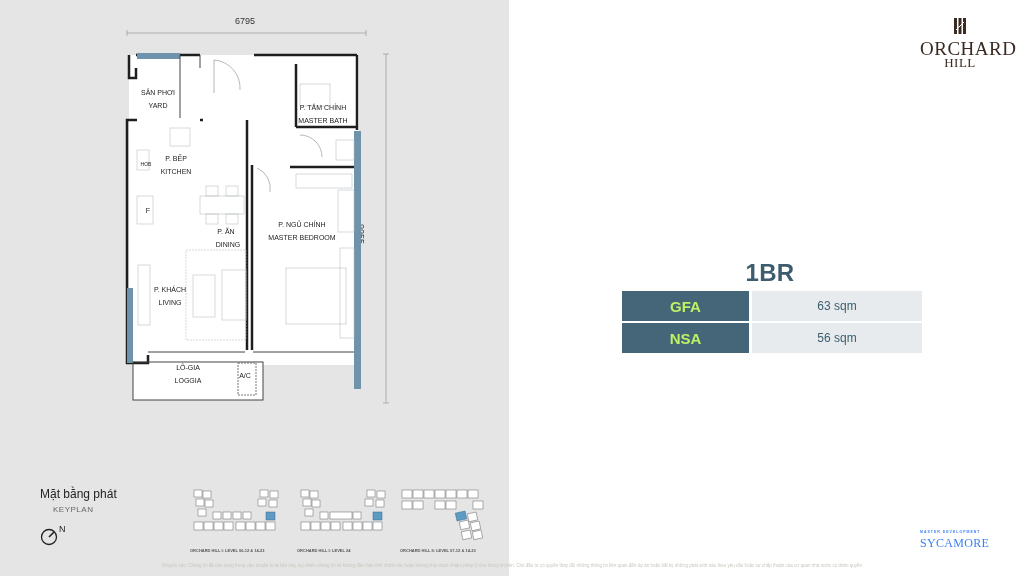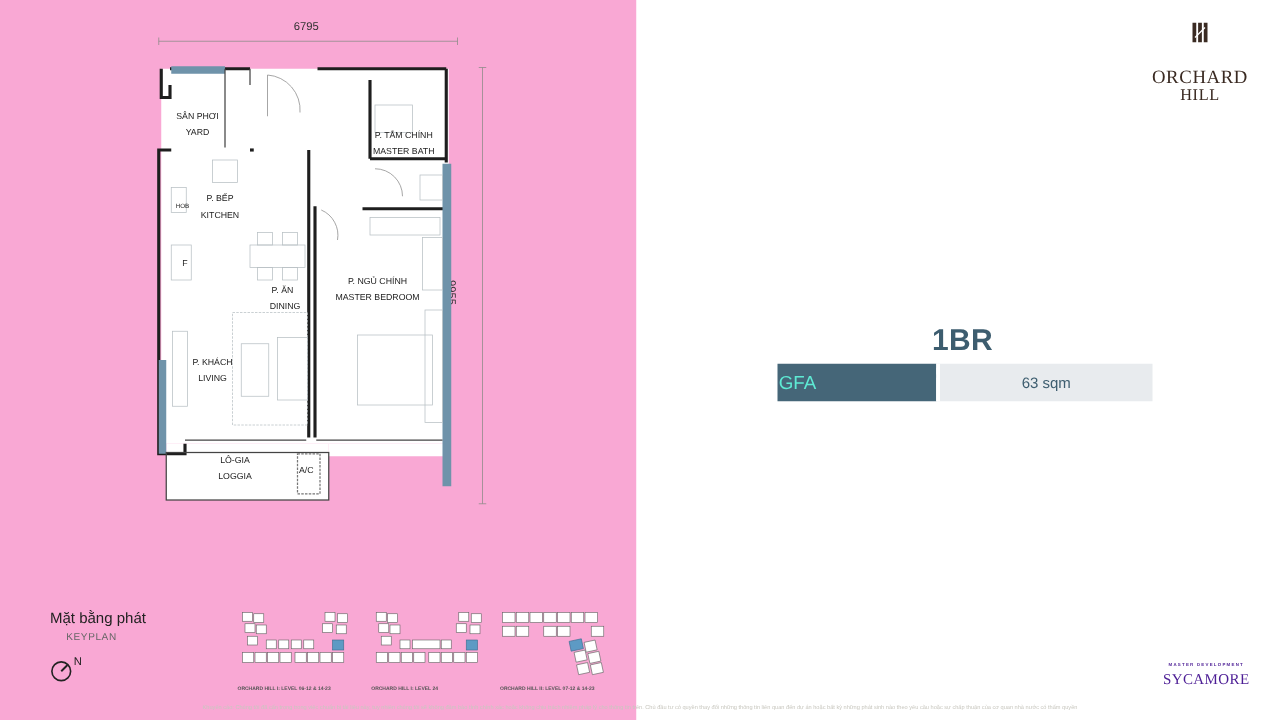--- a/index.html
+++ b/index.html
@@ -1,37 +1,37 @@
 <!DOCTYPE html>
 <html><head>
 <meta charset="utf-8">
 <style>
   html, body { margin:0; padding:0; }
   body { width:1024px; height:576px; position:relative; overflow:hidden; font-family:"Liberation Sans", sans-serif; background:#fff; }
-  .left { position:absolute; left:0; top:0; width:591px; height:576px; background:#f9a8d4;text-decoration:underline; }
+  .left { position:absolute; left:0; top:0; width:591px; height:576px; background:#e5e5e5;text-decoration:underline; }
   .right { position:absolute; left:509px; top:0; width:515px; height:576px; background:#ffffff; }
   .dim-text { position:absolute; font-size:9px; color:#333; font-family:"Liberation Sans", sans-serif; }
   .plan-svg { position:absolute; left:0; top:0; }
   .room-label { font-family:"Liberation Sans", sans-serif; font-size:7px; fill:#222; text-anchor:middle; }
   .keyplan-title { position:absolute; left:40px; top:487px; font-size:12px; color:#222; }
   .keyplan-sub { position:absolute; left:53px; top:505px; font-size:8px; color:#666; letter-spacing:0.5px; }
   .compass { position:absolute; left:40px; top:528px; }
   .compass-n { position:absolute; left:59px; top:524px; font-size:9px; color:#222; }
   .kp { position:absolute; top:484px; }
   .kp-caption { position:absolute; top:548px; font-size:4px; color:#555; white-space:nowrap; font-weight:bold; }
   .disclaimer { position:absolute; left:0; top:563px; width:1024px; font-size:4.5px; color:#c8c7bf; white-space:nowrap; overflow:hidden; text-align:center; }
   .logo { position:absolute; left:920px; top:18px; width:80px; text-align:center; color:#3a2a22; }
   .logo-mark { margin:0 auto; width:14px; height:16px; }
-  .logo-line1 { font-family:"Liberation Serif", serif; font-size:15px; letter-spacing:0.5px; line-height:14px; margin-top:16px; }
+  .logo-line1 { font-family:"Liberation Serif", serif; font-size:19px; letter-spacing:0.5px; line-height:14px; margin-top:4px; }
   .logo-line2 { font-family:"Liberation Serif", serif; font-size:13px; letter-spacing:0.5px; line-height:14px; }
   .unit-title { position:absolute; left:680px; top:236px; width:180px; text-align:center; font-size:24px; font-weight:bold; color:#3d5d6f; letter-spacing:0.3px;margin-top:23px; }
   .spec-table { position:absolute; left:622px; top:289px; border-collapse:separate; border-spacing:0 2px; }
-  .spec-key { width:125px; height:28px; background:#456678; color:#5eead4; text-align:left; font-weight:normal; font-size:15px; }
+  .spec-key { width:125px; height:28px; background:#456678; color:#bef264; text-align:center; font-weight:bold; font-size:15px; }
   .spec-val { width:168px; height:28px; background:#e8ebee; color:#3d5d6f; text-align:center; font-size:12px; border-left:3px solid #fff; }
-  .syc { position:absolute; left:920px; top:530px; width:90px; text-align:center; color:#4c1d95; }
+  .syc { position:absolute; left:920px; top:530px; width:90px; text-align:left; color:#3b82f6; }
   .syc-small { font-size:3.5px; letter-spacing:1px; font-weight:bold; }
   .syc-big { font-family:"Liberation Serif", serif; font-size:12px; letter-spacing:0.3px; margin-top:2px; }
 </style>
 </head>
 <body>
 
 <div class="left">
 
   <span class="dim-text" style="left:235px; top:16px;">6795</span>
   <span class="dim-text" style="left:366px; top:224px; transform:rotate(90deg); transform-origin:left top;">9955</span>
@@ -225,20 +225,24 @@
 </div>
 
 <div class="unit-title">1BR SUPERIOR</div>
 
 <table class="spec-table">
   <tbody>
       <tr>
     <td class="spec-key">GFA</td>
     <td class="spec-val">63 sqm</td>
   </tr>
+  <tr>
+    <td class="spec-key">NSA</td>
+    <td class="spec-val">56 sqm</td>
+  </tr>
 </tbody>
   </table>
 
 <div class="syc">
   <div class="syc-small">MASTER DEVELOPMENT</div>
   <div class="syc-big">SYCAMORE</div>
 </div>
 
 <div class="disclaimer">Khuyến cáo: Chúng tôi đã cẩn trọng trong việc chuẩn bị tài liệu này, tuy nhiên chúng tôi sẽ không đảm bảo tính chính xác hoặc không chịu trách nhiệm pháp lý cho thông tin trên. Chủ đầu tư có quyền thay đổi những thông tin liên quan đến dự án hoặc bất kỳ những phát sinh nào theo yêu cầu hoặc sự chấp thuận của cơ quan nhà nước có thẩm quyền</div>
 

